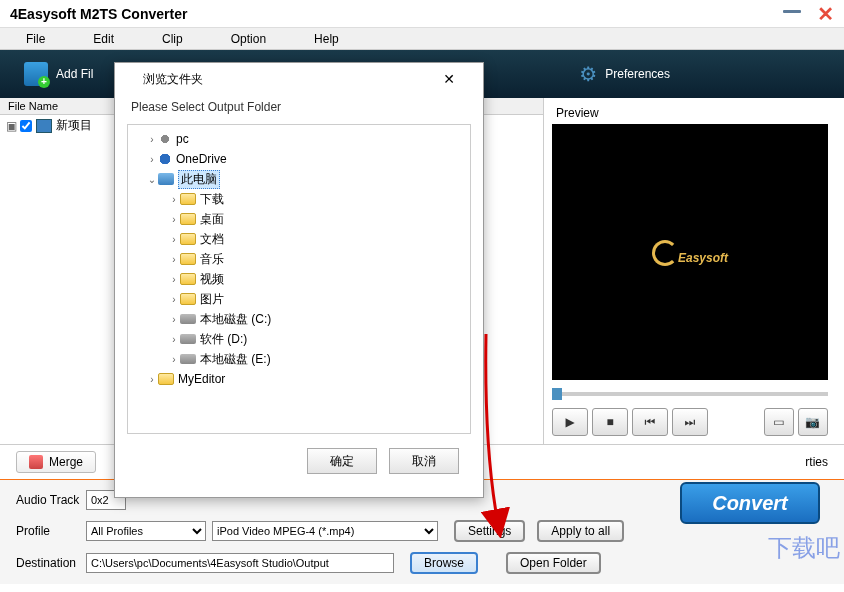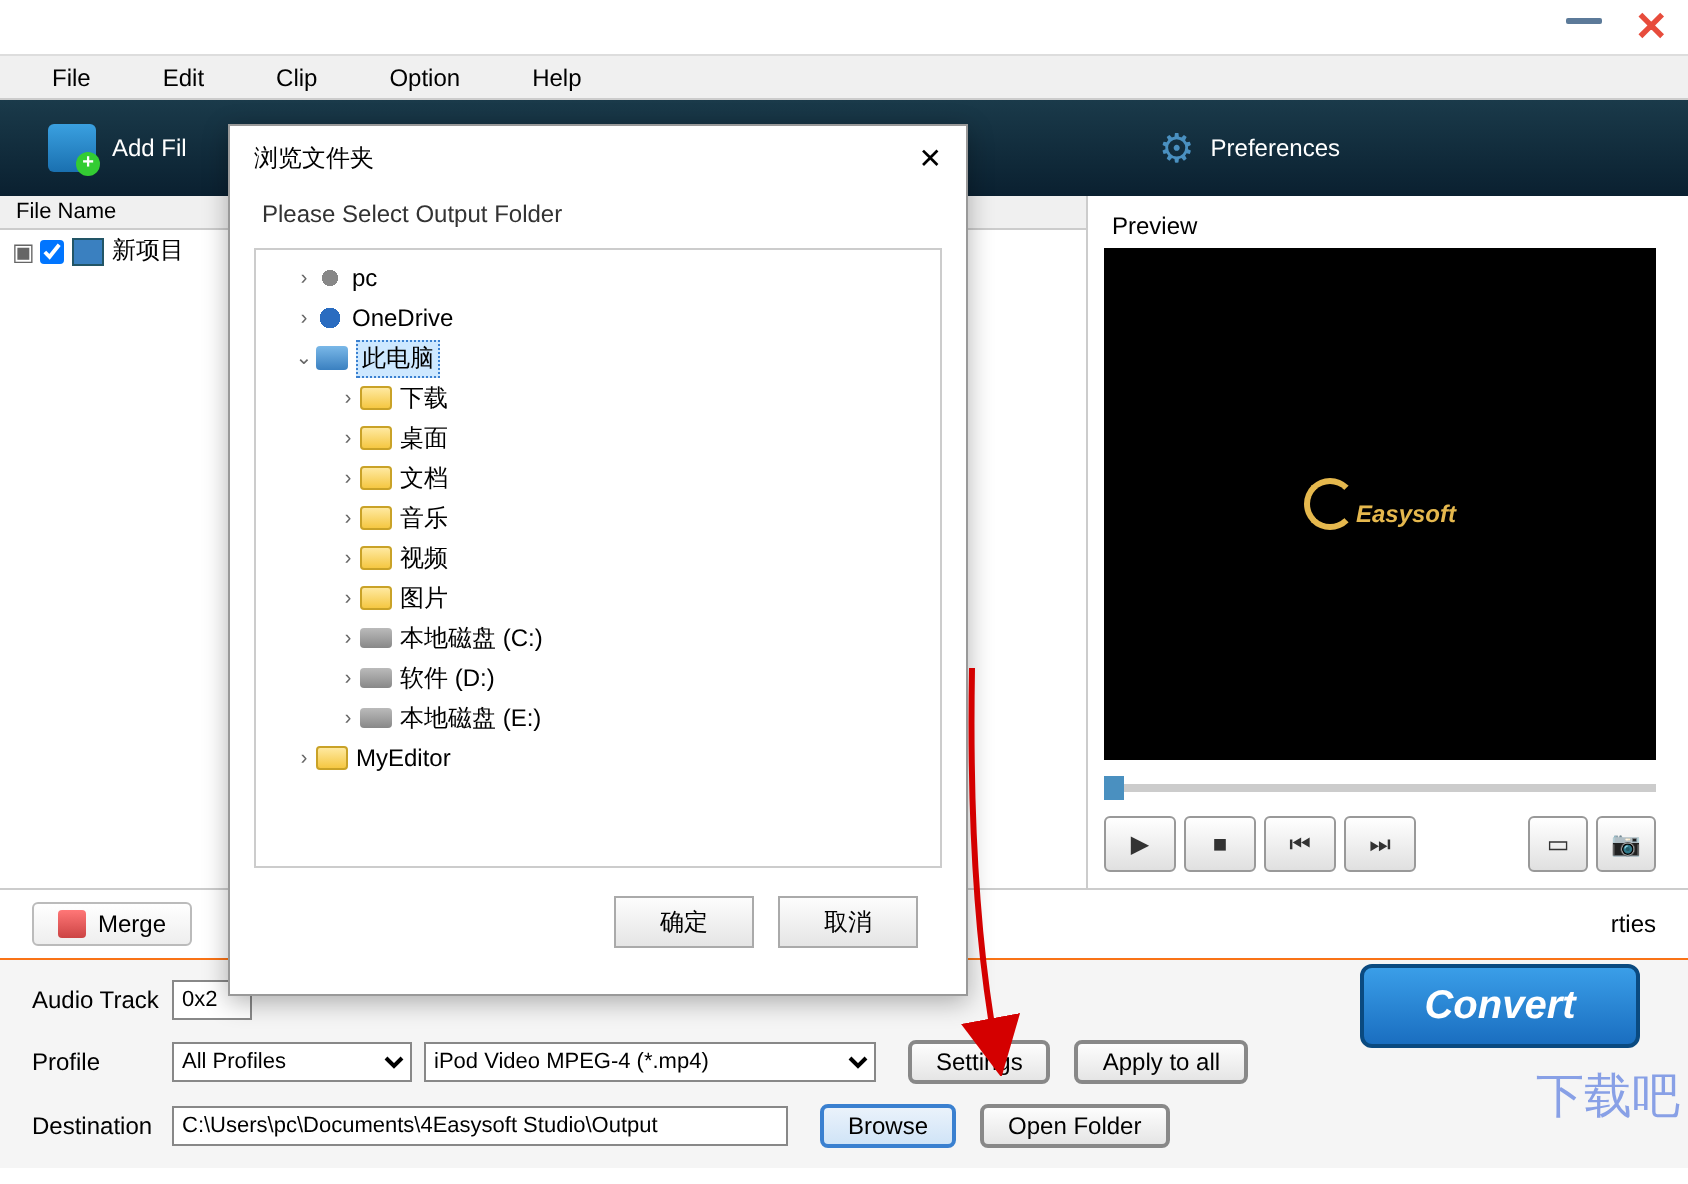--- a/index.html
+++ b/index.html
@@ -3,21 +3,21 @@
 <meta charset="utf-8">
 <style>
 * { box-sizing: border-box; margin: 0; padding: 0; font-family: "Segoe UI", "Microsoft YaHei", Arial, sans-serif; font-size: 12px; }
 body { background: #f0f0f0; width: 844px; height: 592px; position: relative; overflow: hidden; }
 .window { width: 844px; height: 592px; background: #fff; }
 .titlebar { height: 28px; background: #fff; display: flex; align-items: center; padding: 0 10px; border-bottom: 1px solid #ddd; }
 .titlebar-title { font-size: 14px; font-weight: bold; }
 .titlebar-actions { margin-left: auto; display: flex; gap: 16px; }
 .min-icon { width: 18px; height: 3px; background: #5c7a99; border-radius: 1px; margin-top: 8px; }
 .close-icon { color: #e74c3c; font-size: 20px; font-weight: bold; cursor: pointer; }
-.menubar { background: #f0f0f0; border-bottom: 1px solid #ccc; padding: 0 10px; display: flex; gap: 4px; height: 22px; align-items: center; }
+.menubar { background: #f0f0f0; border-bottom: 1px solid #ccc; padding: 0 10px; display: flex; gap: 16px; height: 22px; align-items: center; }
 .menubar-item { padding: 2px 16px; cursor: pointer; }
 .toolbar { background: linear-gradient(#1a3a4a, #0a2030); height: 48px; display: flex; align-items: center; padding: 0 10px; color: #fff; }
 .toolbar-btn { display: flex; align-items: center; gap: 8px; padding: 0 14px; font-size: 14px; cursor: pointer; }
 .addfile-icon { width: 24px; height: 24px; background: linear-gradient(#3aa0e0,#1a70b0); border-radius: 3px; position: relative; }
 .addfile-icon::after { content: "+"; position: absolute; bottom: -2px; right: -2px; background: #3c3; color: #fff; width: 12px; height: 12px; border-radius: 6px; font-size: 10px; text-align: center; line-height: 12px; font-weight: bold; }
 .gear-icon { color: #4a90c0; font-size: 20px; }
 .toolbar-spacer { flex: 1; }
 .content { display: flex; height: 346px; }
 .file-panel { flex: 1; border-right: 1px solid #ccc; background: #fff; }
 .file-header { background: #f0f0f0; border-bottom: 1px solid #ccc; padding: 2px 8px; font-size: 11px; }
@@ -42,21 +42,21 @@
 .bottom-panel { border-top: 1px solid #f97316; background: #f5f5f5; padding: 10px 16px; }
 .row { display: flex; align-items: center; margin-bottom: 10px; }
 .row-label { width: 70px; }
 .combo { height: 20px; border: 1px solid #888; background: #fff; font-size: 11px; }
 .text-input { height: 20px; border: 1px solid #888; background: #fff; padding: 0 4px; font-size: 11px; width: 308px; }
 .btn { height: 22px; padding: 0 12px; border: 2px solid #888; background: linear-gradient(#fdfdfd,#e5e5e5); border-radius: 4px; cursor: pointer; font-size: 12px; }
 .btn.blue-border { border-color: #3a80d0; background: linear-gradient(#eaf2fb,#d0e4f7); }
 .convert-btn { position: absolute; right: 24px; bottom: 68px; width: 140px; height: 42px; background: linear-gradient(#3a9ee8,#1a6ec0); border: 2px solid #0a4a80; border-radius: 6px; color: #fff; font-size: 20px; font-weight: bold; font-style: italic; cursor: pointer; }
 
 .dialog { position: absolute; left: 114px; top: 62px; width: 370px; height: 436px; background: #fff; border: 1px solid #999; box-shadow: 0 3px 12px rgba(0,0,0,.3); z-index: 50; }
-.dlg-title { padding: 8px 12px; display: flex; gap: 12px; }
+.dlg-title { padding: 8px 28px; display: flex; gap: 12px; }
 .dlg-title-text { font-size: 12px; }
 .dlg-close { margin-left: auto; font-size: 14px; cursor: pointer; }
 .dlg-sub { padding: 4px 16px 10px; font-size: 12px; color: #333; }
 .dlg-tree { border: 1px solid #ccc; margin: 0 12px; height: 310px; overflow: auto; background: #fff; padding: 4px 0; }
 .tree-item { display: flex; align-items: center; padding: 2px 0; cursor: pointer; height: 20px; font-size: 12px; }
 .tree-item.selected .tree-text { background: #cde8ff; border: 1px dotted #3a80d0; padding: 0 2px; }
 .chev { width: 12px; text-align: center; color: #666; font-size: 10px; }
 .ticon { width: 18px; height: 16px; margin-right: 4px; display: flex; align-items: center; justify-content: center; }
 .ticon.folder { background: linear-gradient(#ffe9a0,#f5c742); border: 1px solid #c9a227; border-radius: 2px; width: 16px; height: 12px; }
 .ticon.drive { background: linear-gradient(#bbb,#888); border-radius: 2px; width: 16px; height: 10px; }
@@ -66,20 +66,21 @@
 .dlg-btns { display: flex; justify-content: flex-end; gap: 12px; padding: 14px 24px; }
 .dlg-btn { width: 70px; height: 26px; border: 1px solid #aaa; background: linear-gradient(#fdfdfd,#e5e5e5); cursor: pointer; }
 .arrow { position: absolute; left: 480px; top: 328px; z-index: 60; pointer-events: none; }
 .watermark { position: absolute; right: 4px; bottom: 28px; color: #1d4ed8; font-size: 24px; font-weight: normal; opacity: .5; z-index: 2; }
 </style>
 </head>
 <body>
 
 <div class="window">
   <div class="titlebar">
+    <span class="titlebar-title">4Easysoft M2TS Converter</span>
     <div class="titlebar-actions">
       <div class="min-icon"></div>
       <div class="close-icon">✕</div>
     </div>
   </div>
   <div class="menubar">
     <div class="menubar-item">File</div>
     <div class="menubar-item">Edit</div>
     <div class="menubar-item">Clip</div>
     <div class="menubar-item">Option</div>
@@ -149,21 +150,21 @@
       <span class="row-label">Profile</span>
       <select class="combo" style="width:120px"><option>All Profiles</option></select>
       <select class="combo" style="width:226px;margin-left:6px"><option>iPod Video MPEG-4 (*.mp4)</option></select>
       <button class="btn" style="margin-left:16px">Settings</button>
       <button class="btn" style="margin-left:12px">Apply to all</button>
     </div>
     <div class="row" style="margin-bottom:0">
       <span class="row-label">Destination</span>
       <input class="text-input" value="C:\Users\pc\Documents\4Easysoft Studio\Output" style="">
       <button class="btn blue-border" style="margin-left:16px">Browse</button>
-      <button class="btn" style="margin-left:12px">Open Folder</button>
+      <button class="btn" style="margin-left:28px">Open Folder</button>
     </div>
   </div>
 
   <button class="convert-btn">Convert</button>
 
   <div class="dialog">
     <div class="dlg-title">
       <span class="dlg-title-text">浏览文件夹</span>
       <span class="dlg-close">✕</span>
     </div>

